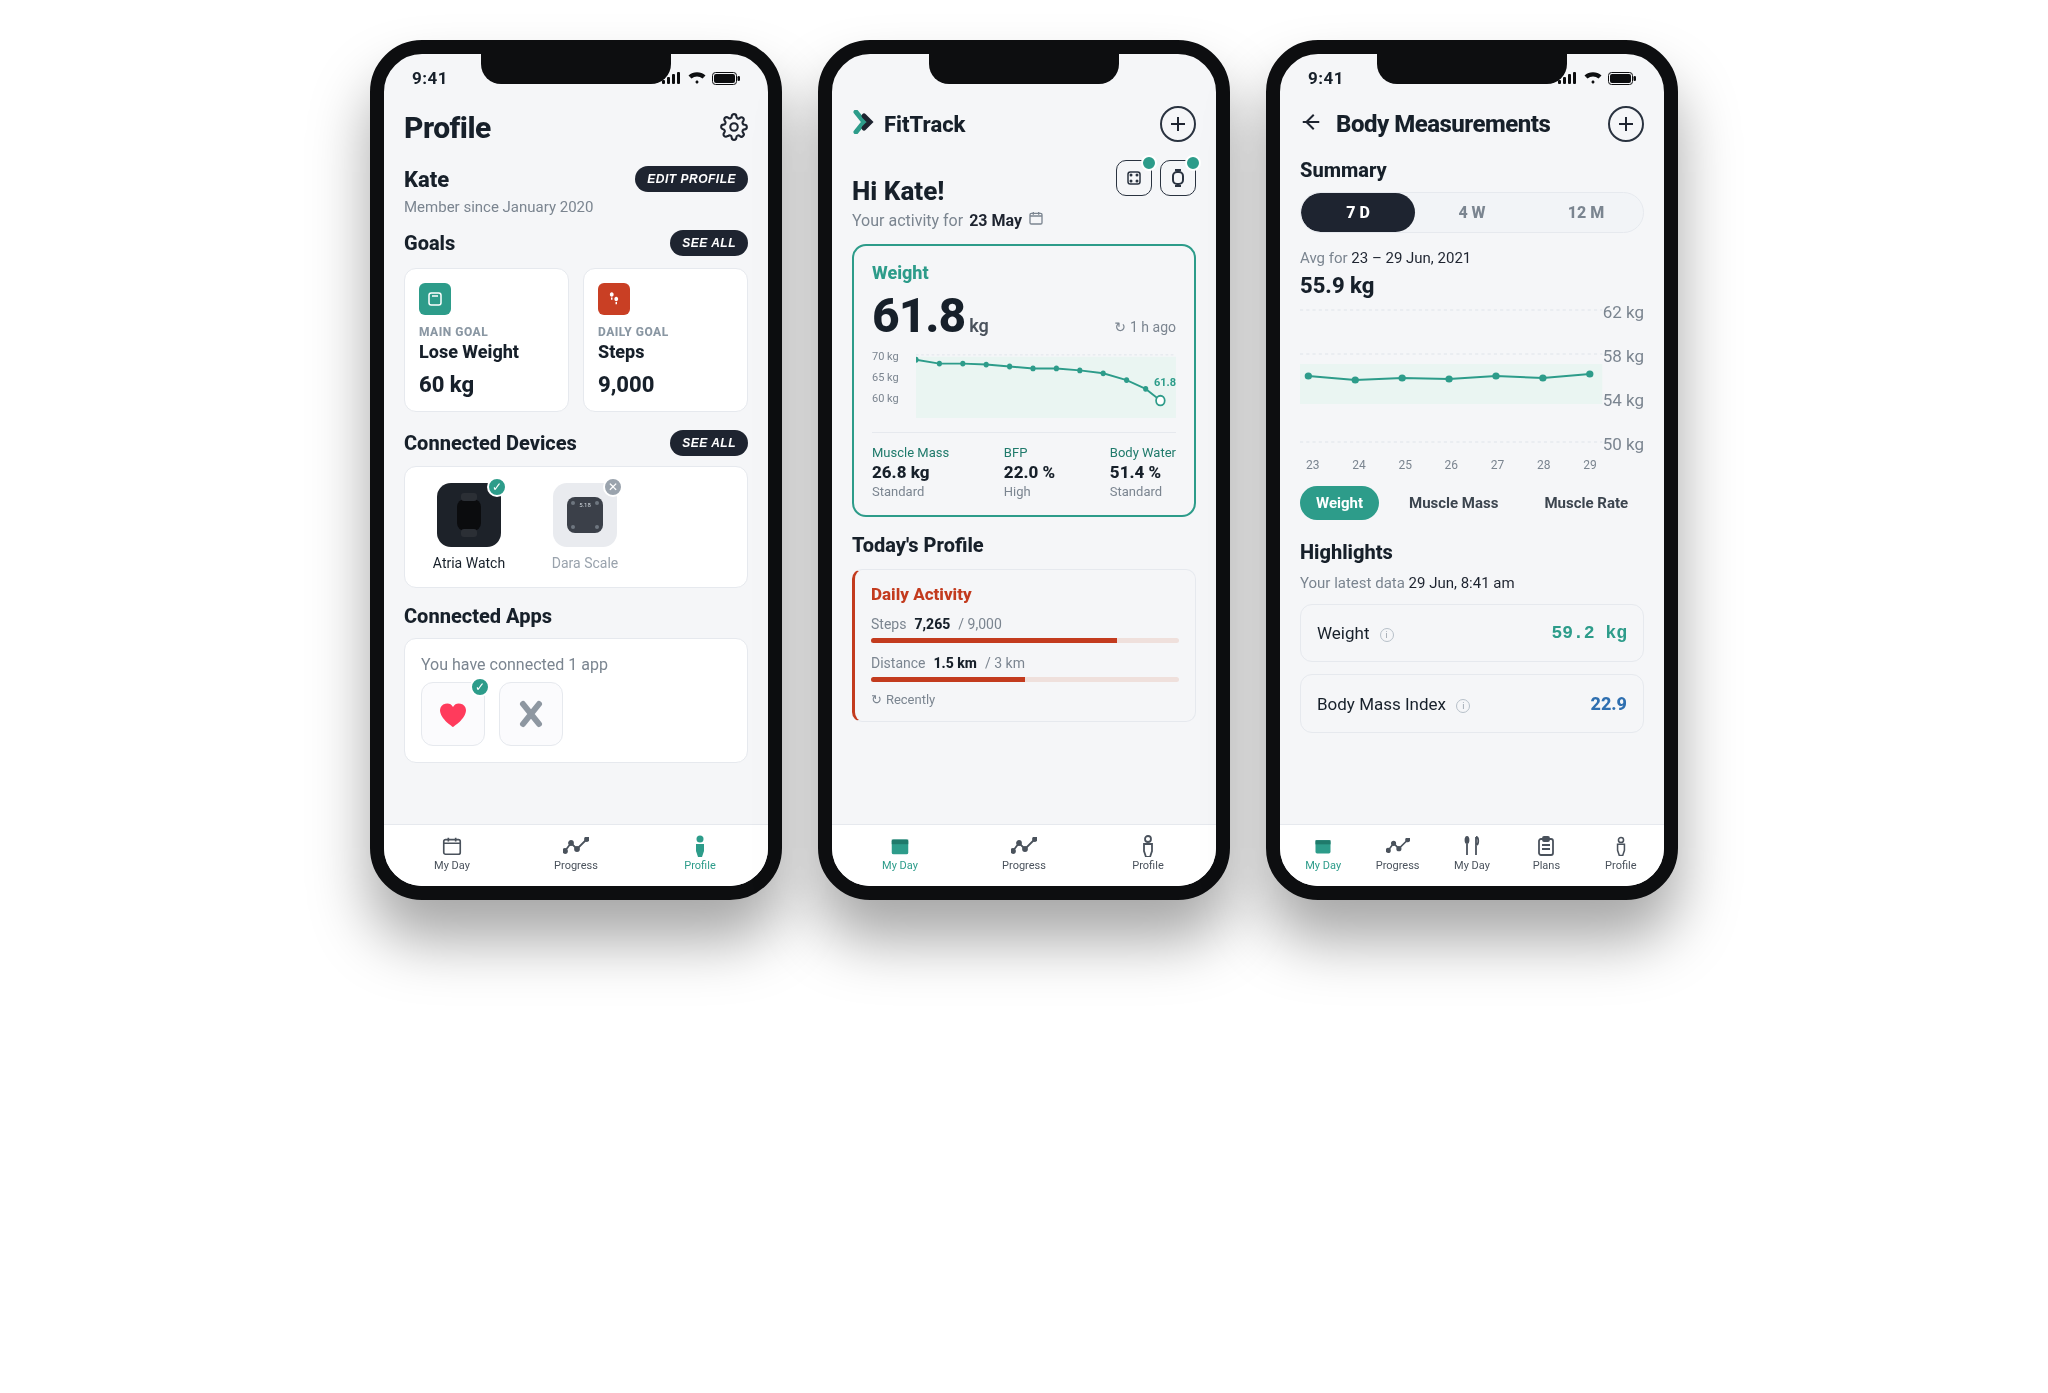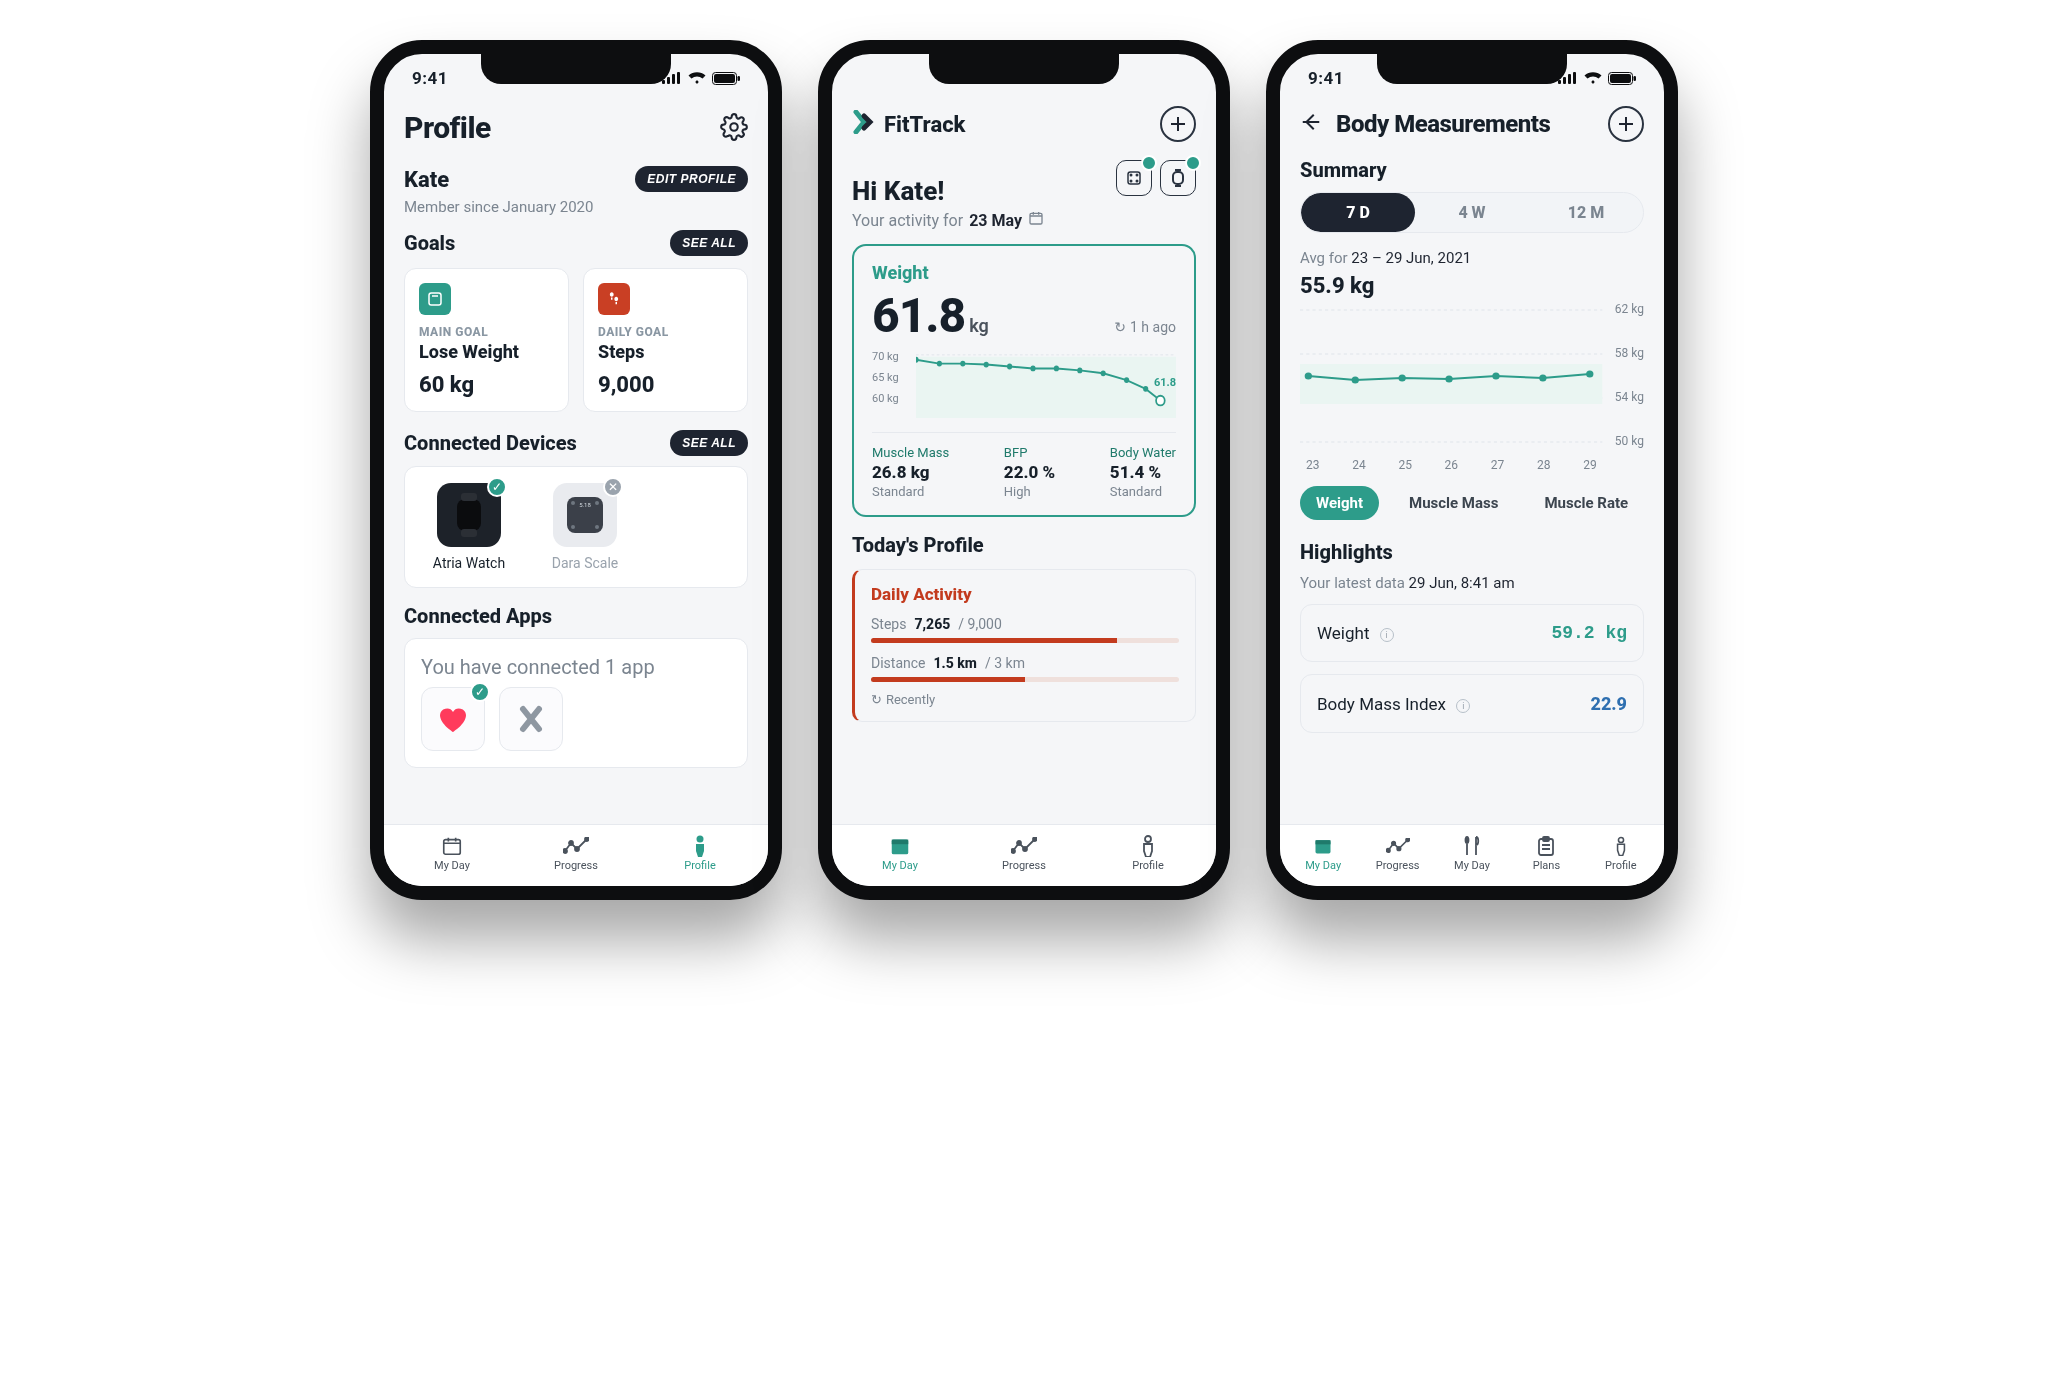--- a/index.html
+++ b/index.html
@@ -178,21 +178,21 @@
   
   .back-row { display:flex; align-items:center; gap:14px; }
   .segmented {
     display:flex; border:1px solid var(--border); border-radius:999px; overflow:hidden;
     background:#f2f4f7; margin-top:10px;
   }
   .seg { flex:1; text-align:center; padding:10px 0; font-weight:800; color:var(--muted); }
   .seg.active { background:var(--badge); color:#fff; border-radius:999px; }
   .big-kg { font-size:22px; font-weight:800; margin-top:6px; }
   .chart3 { position:relative; height:150px; margin-top:6px; }
-  .chart3 .ylab { position:absolute; right:0; font-size:12px; color:var(--muted); }
+  .chart3 .ylab { position:absolute; right:0; font-size:17px; color:var(--muted); }
   .chart3 svg { width:100%; height:100%; }
   .xticks { display:flex; justify-content:space-between; font-size:12px; color:var(--muted); padding:4px 6px 0; }
   .pill-row { display:flex; gap:14px; margin-top:14px; overflow:hidden; white-space:nowrap; }
   .pill { padding:8px 16px; border-radius:999px; font-weight:700; font-size:15px; color:#3c454f; }
   .pill.active { background:var(--teal); color:#fff; }
   .hl-card { display:flex; justify-content:space-between; align-items:center; padding:18px 16px; border:1px solid var(--border); border-radius:12px; margin-top:12px; font-size:17px; }
   .hl-card .val-teal { color:var(--teal); font-weight:800; font-size:18px;font-family:Liberation Mono, monospace; }
   .hl-card .val-blue { color:var(--blue); font-weight:800; font-size:18px; }
   .info-dot { display:inline-block; width:14px; height:14px; border:1.5px solid #b7c0c9; border-radius:50%; font-size:9px; line-height:12px; text-align:center; color:#9aa3ad; margin-left:6px; vertical-align:1px; }
   .circle-btn {
@@ -308,21 +308,21 @@
                 <circle cx="34" cy="34" r="2" fill="#6e7680"></circle>
               </svg>
             <span class="badge-x">✕</span>
           </div>
           <div>Dara Scale</div>
         </div>
       </div>
 
       <h2 class="section">Connected Apps</h2>
       <div class="card" style="padding:16px;">
-        <div class="muted" style="font-size:20px;">You have connected 1 app</div>
+        <div class="muted" style="font-size:16px;">You have connected 1 app</div>
         <div class="apps-row">
           <div class="app-tile">
             <svg width="32" height="28" viewBox="0 0 32 28">
                 <path d="M16 27s-13-8-13-17a7 7 0 0 1 13-3 7 7 0 0 1 13 3c0 9-13 17-13 17Z" fill="#ff3b5c"></path>
               </svg>
             <span class="badge-check" style="top:-6px; right:-6px;">✓</span>
           </div>
           <div class="app-tile">
             <svg width="36" height="28" viewBox="0 0 36 28">
                 <path d="M10 4l8 10-8 10M26 4l-8 10 8 10" stroke="#8e97a1" stroke-width="6" stroke-linecap="round" fill="none"></path>

